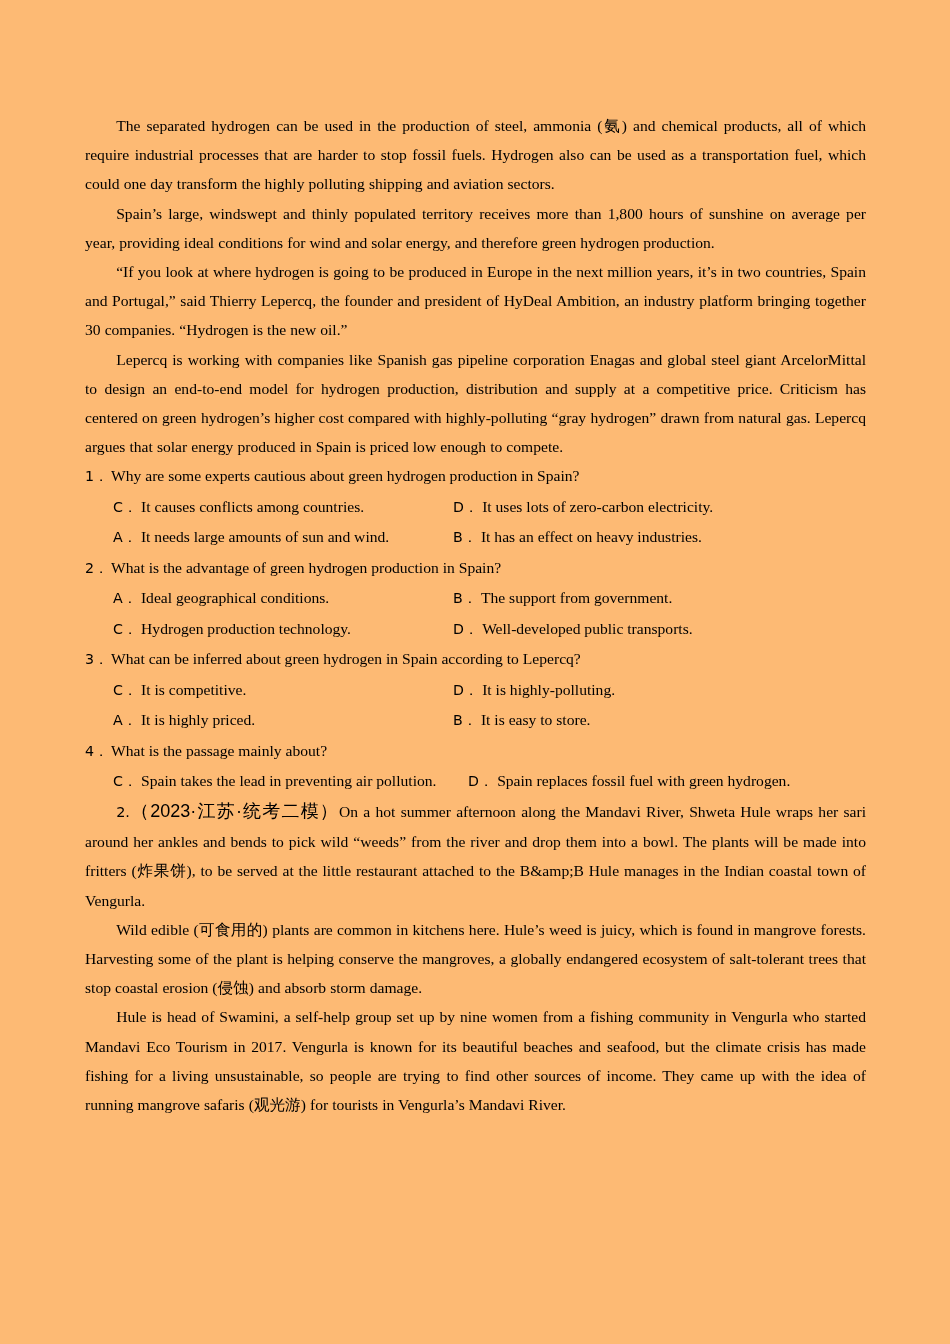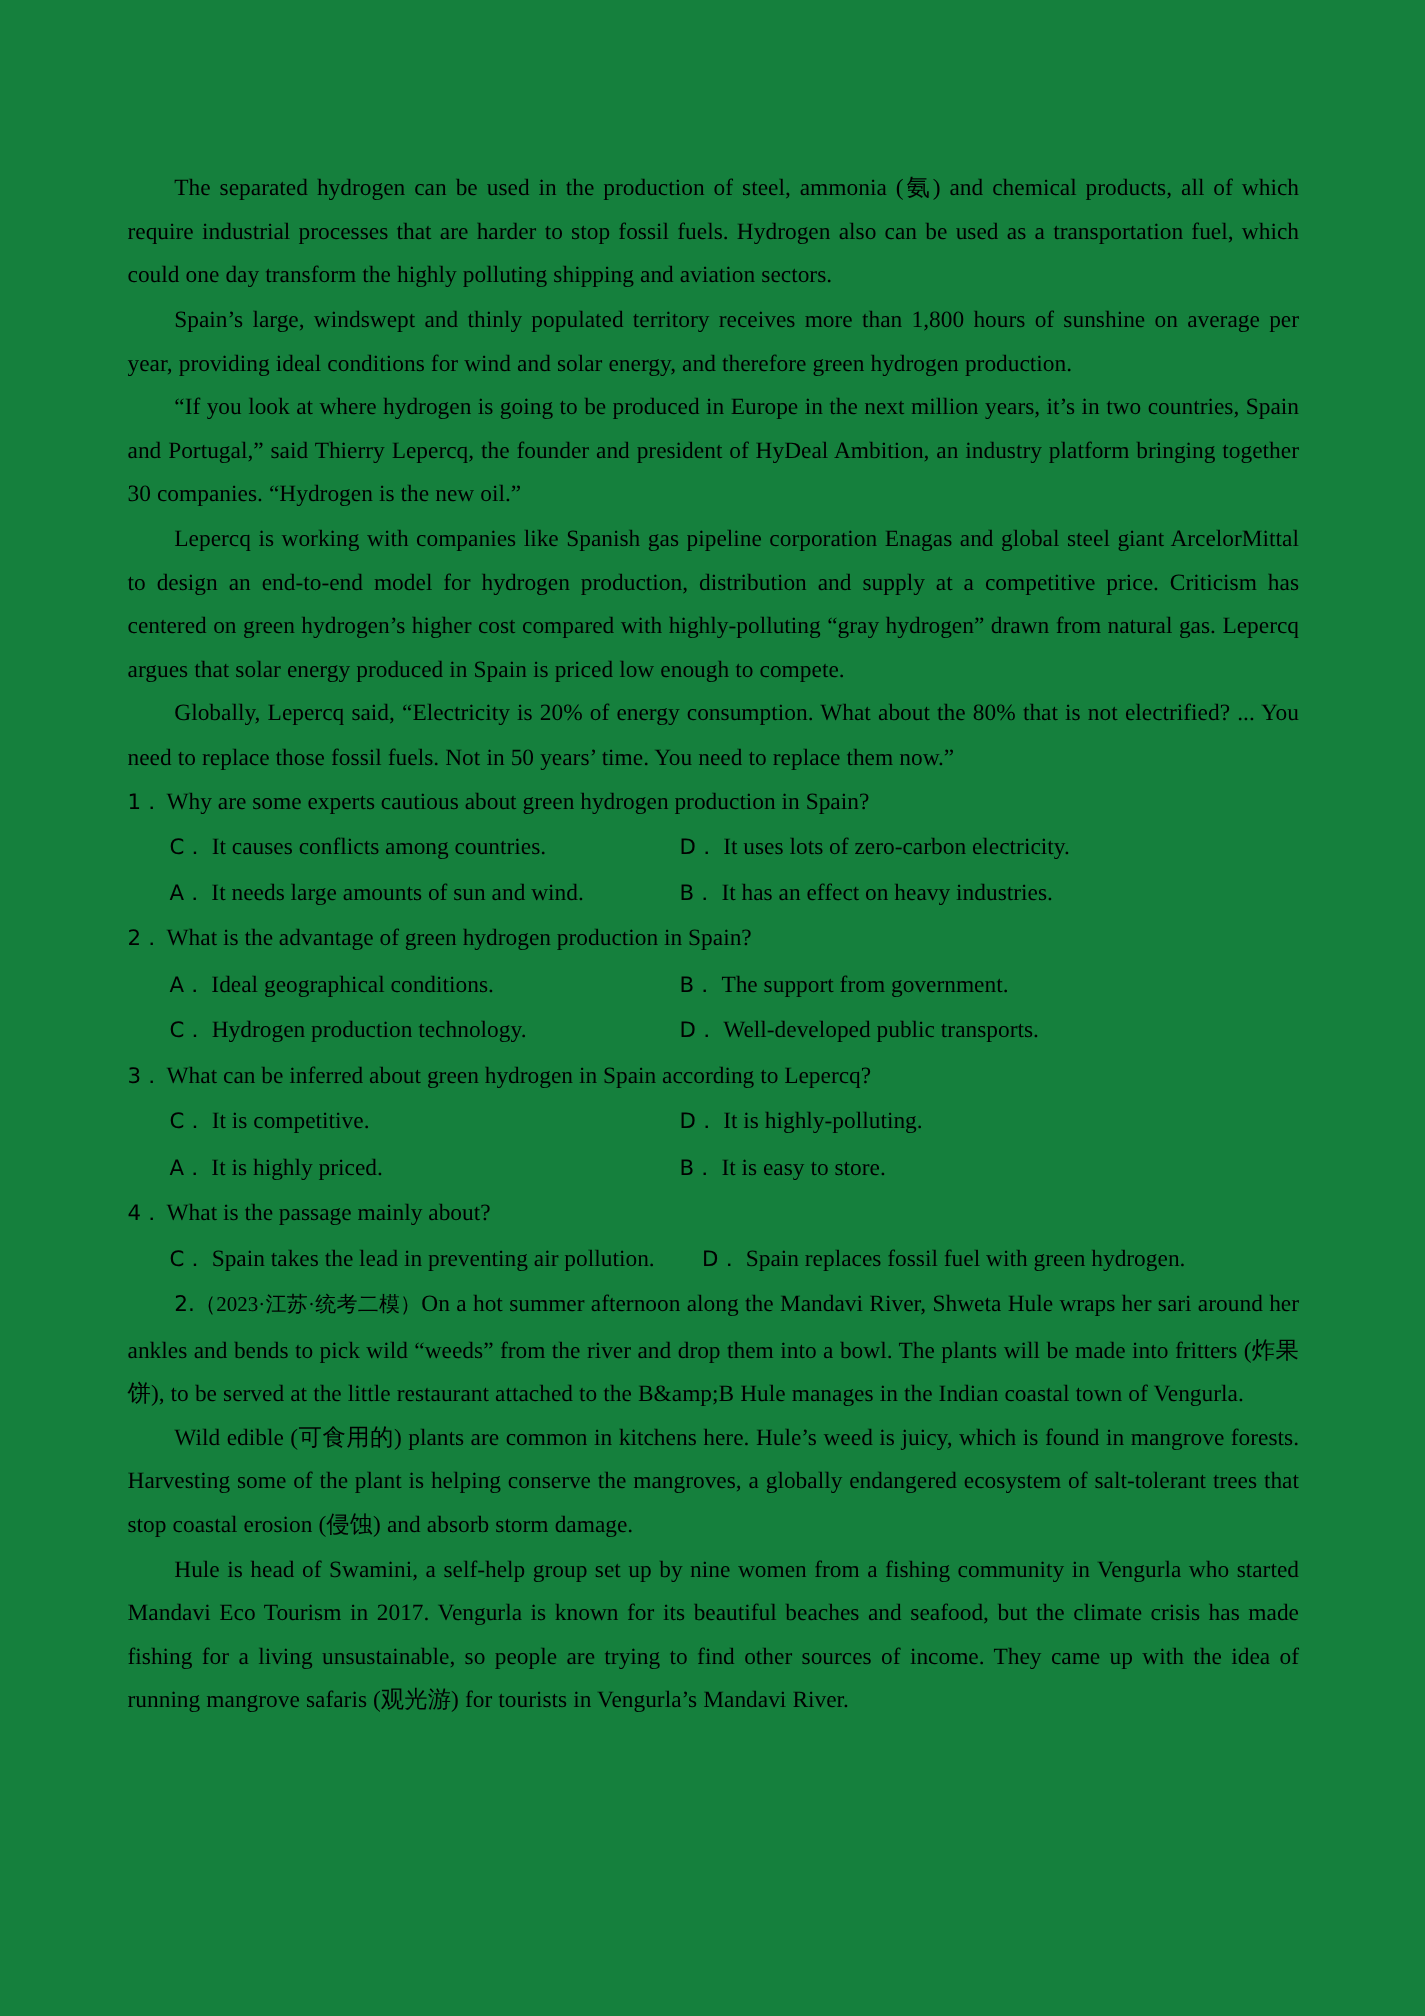--- a/index.html
+++ b/index.html
@@ -11,21 +11,21 @@
     width: 950px;
     height: 1344px;
     font-family: "Liberation Serif", "DejaVu Serif", serif;
     color: #000000;
     -webkit-font-smoothing: antialiased;
   }
   .page {
     position: relative;
     width: 950px;
     height: 1344px;
-    background: #15803d;
+    background: #fdba74;
     overflow: hidden;
   }
   .content {
     position: absolute;
     left: 85px;
     top: 111px;
     width: 781px;
   }
   p.para {
     margin: 0;
@@ -61,35 +61,34 @@
   .opt-a { width: 340px; }
   .opt-a-wide { width: 355px; }
   .opt-inline { margin-right: 0; }
   .opt-label {
     letter-spacing: 0;
   }
   .opt-text {
     margin-left: 4px;
   }
   .fw { font-family: "DejaVu Sans", "Liberation Sans", sans-serif; font-size: 14.2px; }
-  .cjk { font-family: Liberation Serif, serif; font-size: 14px; }
+  .cjk { font-family: Liberation Sans, sans-serif; font-size: 18px; }
   .hdr-meta { font-family: "DejaVu Sans", "Liberation Sans", sans-serif; font-size: 14.4px; }
 </style>
 </head>
 <body>
 
 <div class="page">
   <div class="content">
 
     <div>
       <p class="para">The separated hydrogen can be used in the production of steel, ammonia (氨) and chemical products, all of which require industrial processes that are harder to stop fossil fuels. Hydrogen also can be used as a transportation fuel, which could one day transform the highly polluting shipping and aviation sectors.</p>
       <p class="para">Spain’s large, windswept and thinly populated territory receives more than 1,800 hours of sunshine on average per year, providing ideal conditions for wind and solar energy, and therefore green hydrogen production.</p>
       <p class="para">“If you look at where hydrogen is going to be produced in Europe in the next million years, it’s in two countries, Spain and Portugal,” said Thierry Lepercq, the founder and president of HyDeal Ambition, an industry platform bringing together 30 companies. “Hydrogen is the new oil.”</p>
       <p class="para">Lepercq is working with companies like Spanish gas pipeline corporation Enagas and global steel giant ArcelorMittal to design an end-to-end model for hydrogen production, distribution and supply at a competitive price. Criticism has centered on green hydrogen’s higher cost compared with highly-polluting “gray hydrogen” drawn from natural gas. Lepercq argues that solar energy produced in Spain is priced low enough to compete.</p>
-      <p class="para">Globally, Lepercq said, “Electricity is 20% of energy consumption. What about the 80% that is not electrified? ... You need to replace those fossil fuels. Not in 50 years’ time. You need to replace them now.”</p>
     </div>
 
     <div>
       <p class="q-stem"><span class="q-num fw">1．</span><span>Why are some experts cautious about green hydrogen production in Spain?</span></p>
       <p class="opt-row"><span class="opt opt-a"><span class="opt-label fw">C．</span><span class="opt-text">It causes conflicts among countries.</span></span><span class="opt opt-inline"><span class="opt-label fw">D．</span><span class="opt-text">It uses lots of zero-carbon electricity.</span></span></p>
       <p class="opt-row"><span class="opt opt-a"><span class="opt-label fw">A．</span><span class="opt-text">It needs large amounts of sun and wind.</span></span><span class="opt opt-inline"><span class="opt-label fw">B．</span><span class="opt-text">It has an effect on heavy industries.</span></span></p>
     </div>
 
     <div>
       <p class="q-stem"><span class="q-num fw">2．</span><span>What is the advantage of green hydrogen production in Spain?</span></p>

